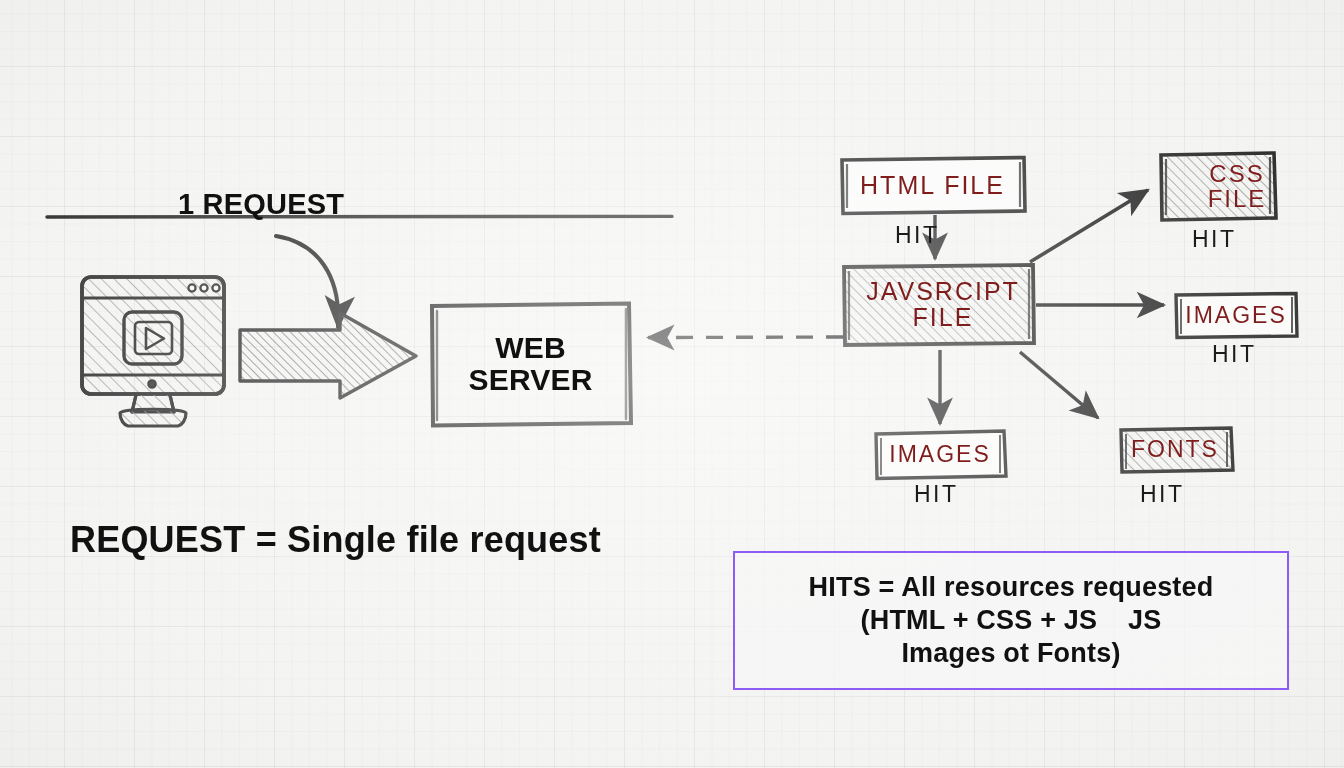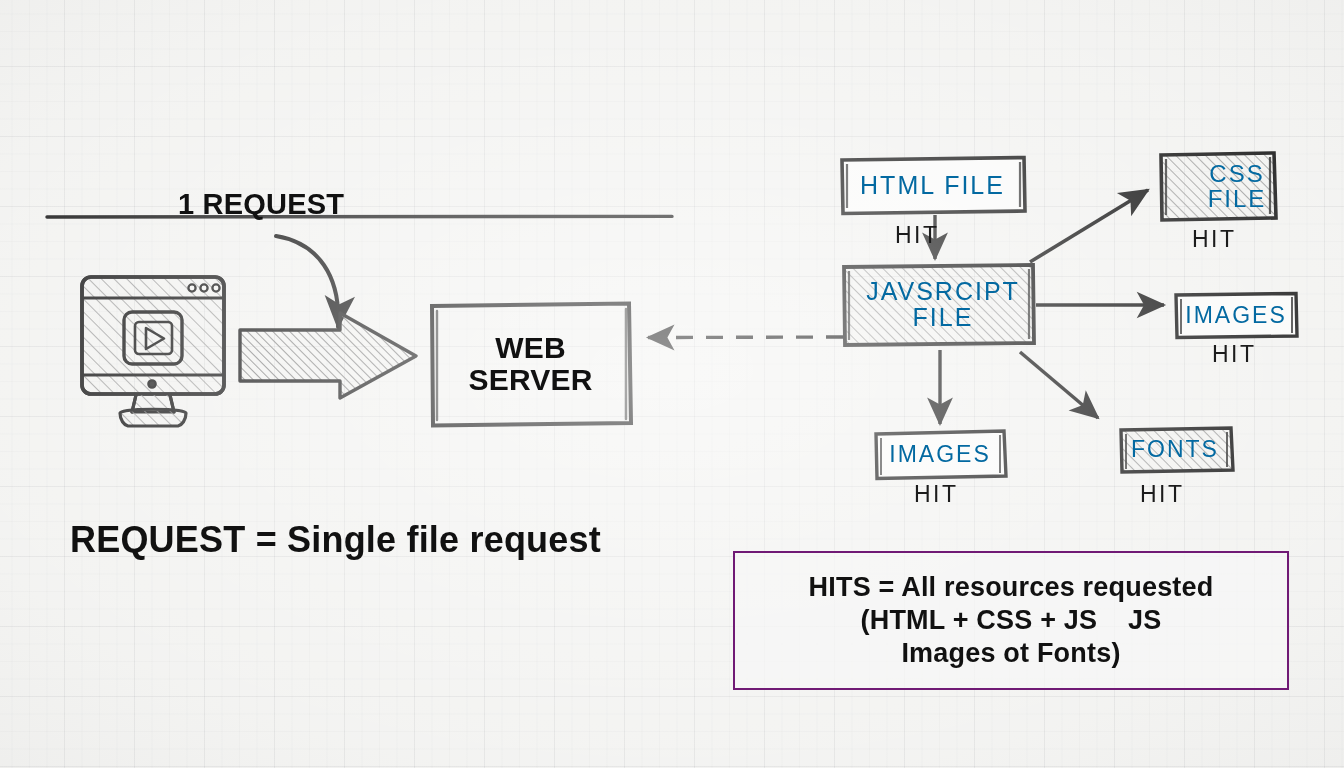--- a/index.html
+++ b/index.html
@@ -102,21 +102,21 @@
   }
   .node .node-label {
     position: absolute;
     inset: 0;
     display: flex;
     flex-direction: column;
     align-items: center;
     justify-content: center;
     font-family: "Liberation Sans", sans-serif;
     font-weight: 400;
-    color: #0369a1;
+    color: #7f1d1d;
     letter-spacing: 2px;
     line-height: 1.06;
     text-align: center;
     white-space: pre-line;
   }
   .hit {
     position: absolute;
     font-family: "Liberation Sans", sans-serif;
     color: #1c1c1c;
     letter-spacing: 2.5px;
@@ -147,21 +147,21 @@
   #node-fonts     { left: 1119px; top: 427px; width: 112px; height: 44px; }
   #node-fonts .node-label { font-size: 23px; }
   #hit-fonts      { left: 1140px; top: 481px; }
 
   
   #hits-legend-box {
     left: 733px;
     top: 551px;
     width: 556px;
     height: 139px;
-    border: 2px solid #701a75;
+    border: 2px solid #8b5cf6;
     background: rgba(247,247,246,0.72);
     box-sizing: border-box;
     display: flex;
     flex-direction: column;
     align-items: center;
     justify-content: center;
   }
   #hits-legend-box .line {
     font-size: 27px;
     line-height: 1.22;

